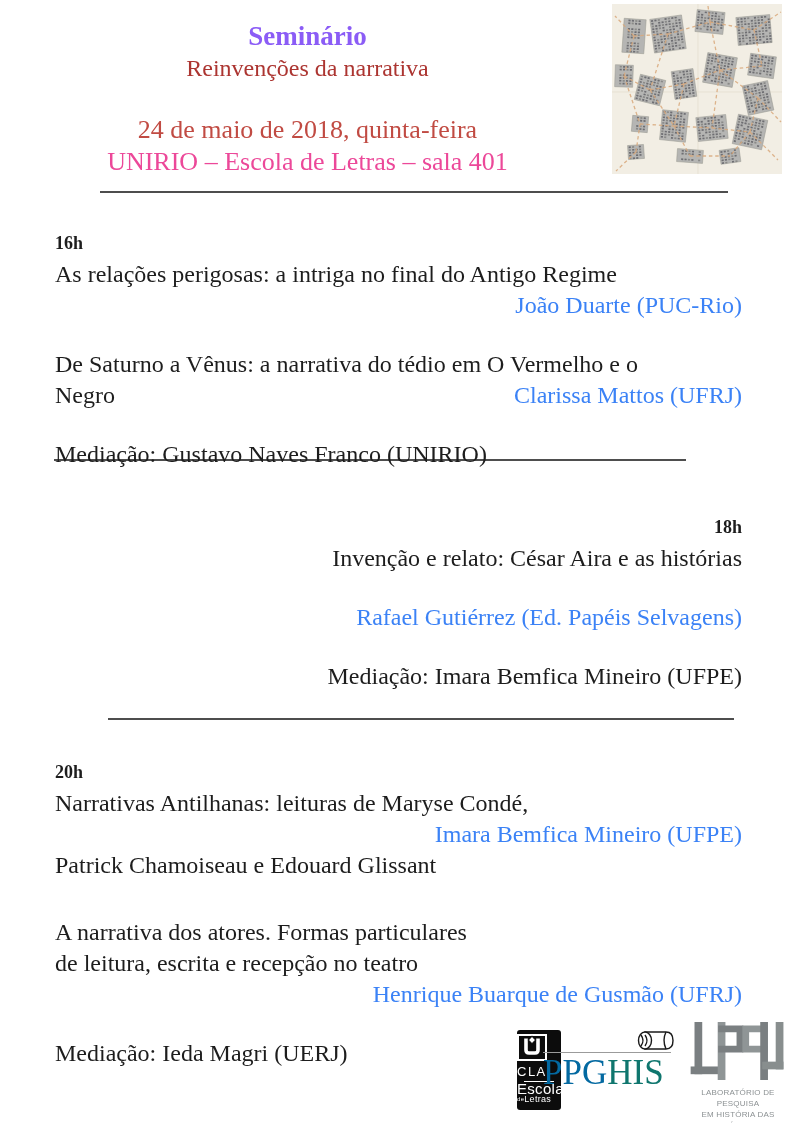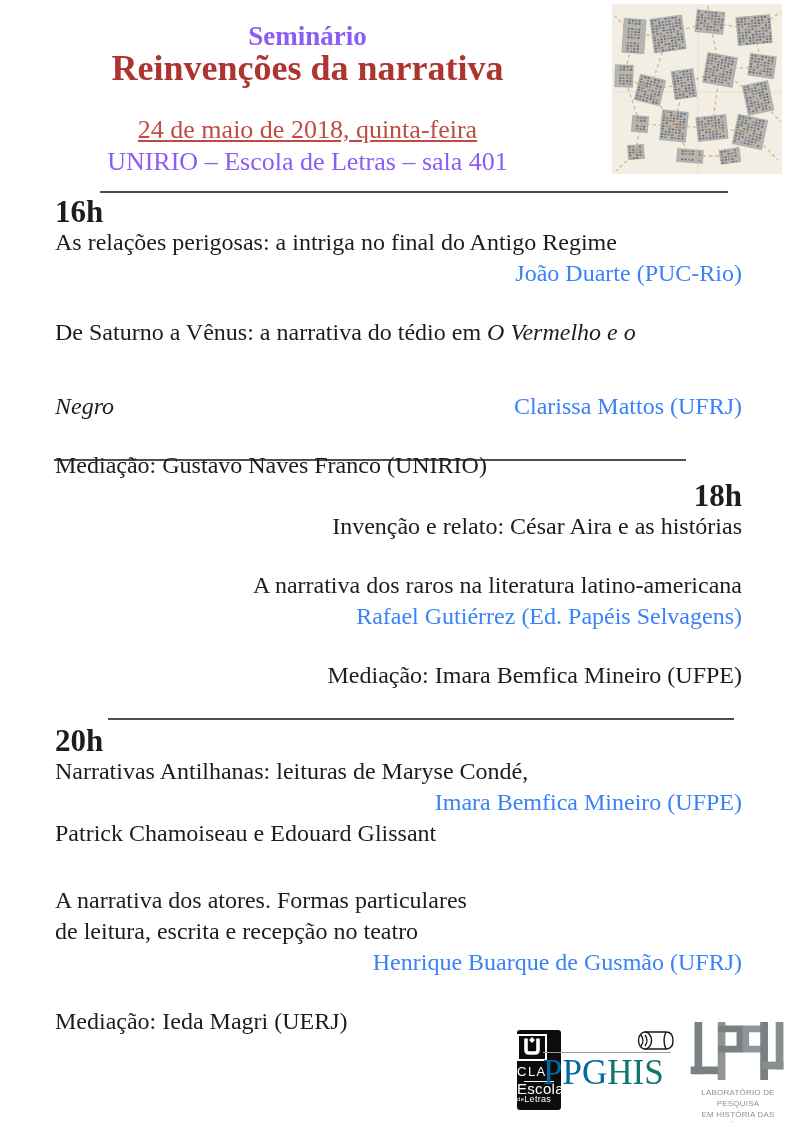--- a/index.html
+++ b/index.html
@@ -2,43 +2,43 @@
 <html><head>
 <meta charset="utf-8">
 <style>
   html,body{margin:0;padding:0;background:#fff;}
   .page{position:relative;width:794px;height:1123px;background:#ffffff;overflow:hidden;
         font-family:"Liberation Serif","DejaVu Serif",serif;color:#1d1d1d;}
 
   
   .header{position:absolute;left:30px;top:20px;width:555px;text-align:center;}
   .kicker{font-size:27px;font-weight:bold;color:#8b5cf6;line-height:32px;}
-  .title{font-size:36px;font-weight:bold;color:#ac3531;line-height:32px;}
-  .date{margin-top:30px;font-size:26px;color:#c14b43;line-height:32px;text-decoration:underline;}
-  .venue{font-size:26px;color:#8b5cf6;line-height:32px;}
+  .title{font-size:24px;font-weight:normal;color:#ac3531;line-height:32px;}
+  .date{margin-top:30px;font-size:26px;color:#c14b43;line-height:32px;}
+  .venue{font-size:26px;color:#ec4899;line-height:32px;}
 
   
   .map{position:absolute;left:612px;top:4px;width:170px;height:170px;}
 
   
   .divider{position:absolute;height:2px;background:#4e4e4e;}
   .d1{left:100px;top:191px;width:628px;}
   .d2{left:54px;top:459px;width:632px;}
   .d3{left:108px;top:718px;width:626px;}
 
   
   .session{position:absolute;left:55px;width:687px;font-size:24px;}
   .s16{top:196px;}
   .s18{top:480px;text-align:right;}
   .s20{top:725px;}
   .row{line-height:31px;min-height:31px;}
-  .time{font-weight:bold;font-size:31px;}
+  .time{font-weight:bold;font-size:18px;margin-top:32px;}
   .right{text-align:right;}
   .speaker{color:#3b82f6;}
-  .it{font-style:italic;margin-top:43px;}
+  .it{}
   .sp28{height:28px;}
   .sp36{height:36px;}
   .flexrow{display:flex;justify-content:space-between;align-items:baseline;gap:36px;}
 
   
   .cla{position:absolute;left:517px;top:1030px;width:44px;height:80px;background:#0c0c0c;
        border-radius:3px;color:#fff;text-align:left;font-family:"Liberation Sans",sans-serif;}
   .cla-emblem{margin-top:4px;}
   .cla-acronym{font-size:13px;letter-spacing:1.5px;line-height:13px;}
   .cla-sep{width:30px;height:1px;background:#ffffff;margin:3px auto 2px auto;}
@@ -980,21 +980,20 @@
       <span class="speaker">Clarissa Mattos (UFRJ)</span>
     </div>
     <div class="sp28"></div>
     <div class="row">Mediação: Gustavo Naves Franco (UNIRIO)</div>
   </section>
 
   <section class="session s18">
     <div class="row time">18h</div>
     <div class="row">Invenção e relato: César Aira e as histórias</div>
     <div class="sp28"></div>
-    <div class="row">A narrativa dos raros na literatura latino-americana</div>
     <div class="row speaker">Rafael Gutiérrez (Ed. Papéis Selvagens)</div>
     <div class="sp28"></div>
     <div class="row">Mediação: Imara Bemfica Mineiro (UFPE)</div>
   </section>
 
   <section class="session s20">
     <div class="row time">20h</div>
     <div class="row">Narrativas Antilhanas: leituras de Maryse Condé,</div>
     <div class="row right speaker">Imara Bemfica Mineiro (UFPE)</div>
     <div class="row">Patrick Chamoiseau e Edouard Glissant</div>

